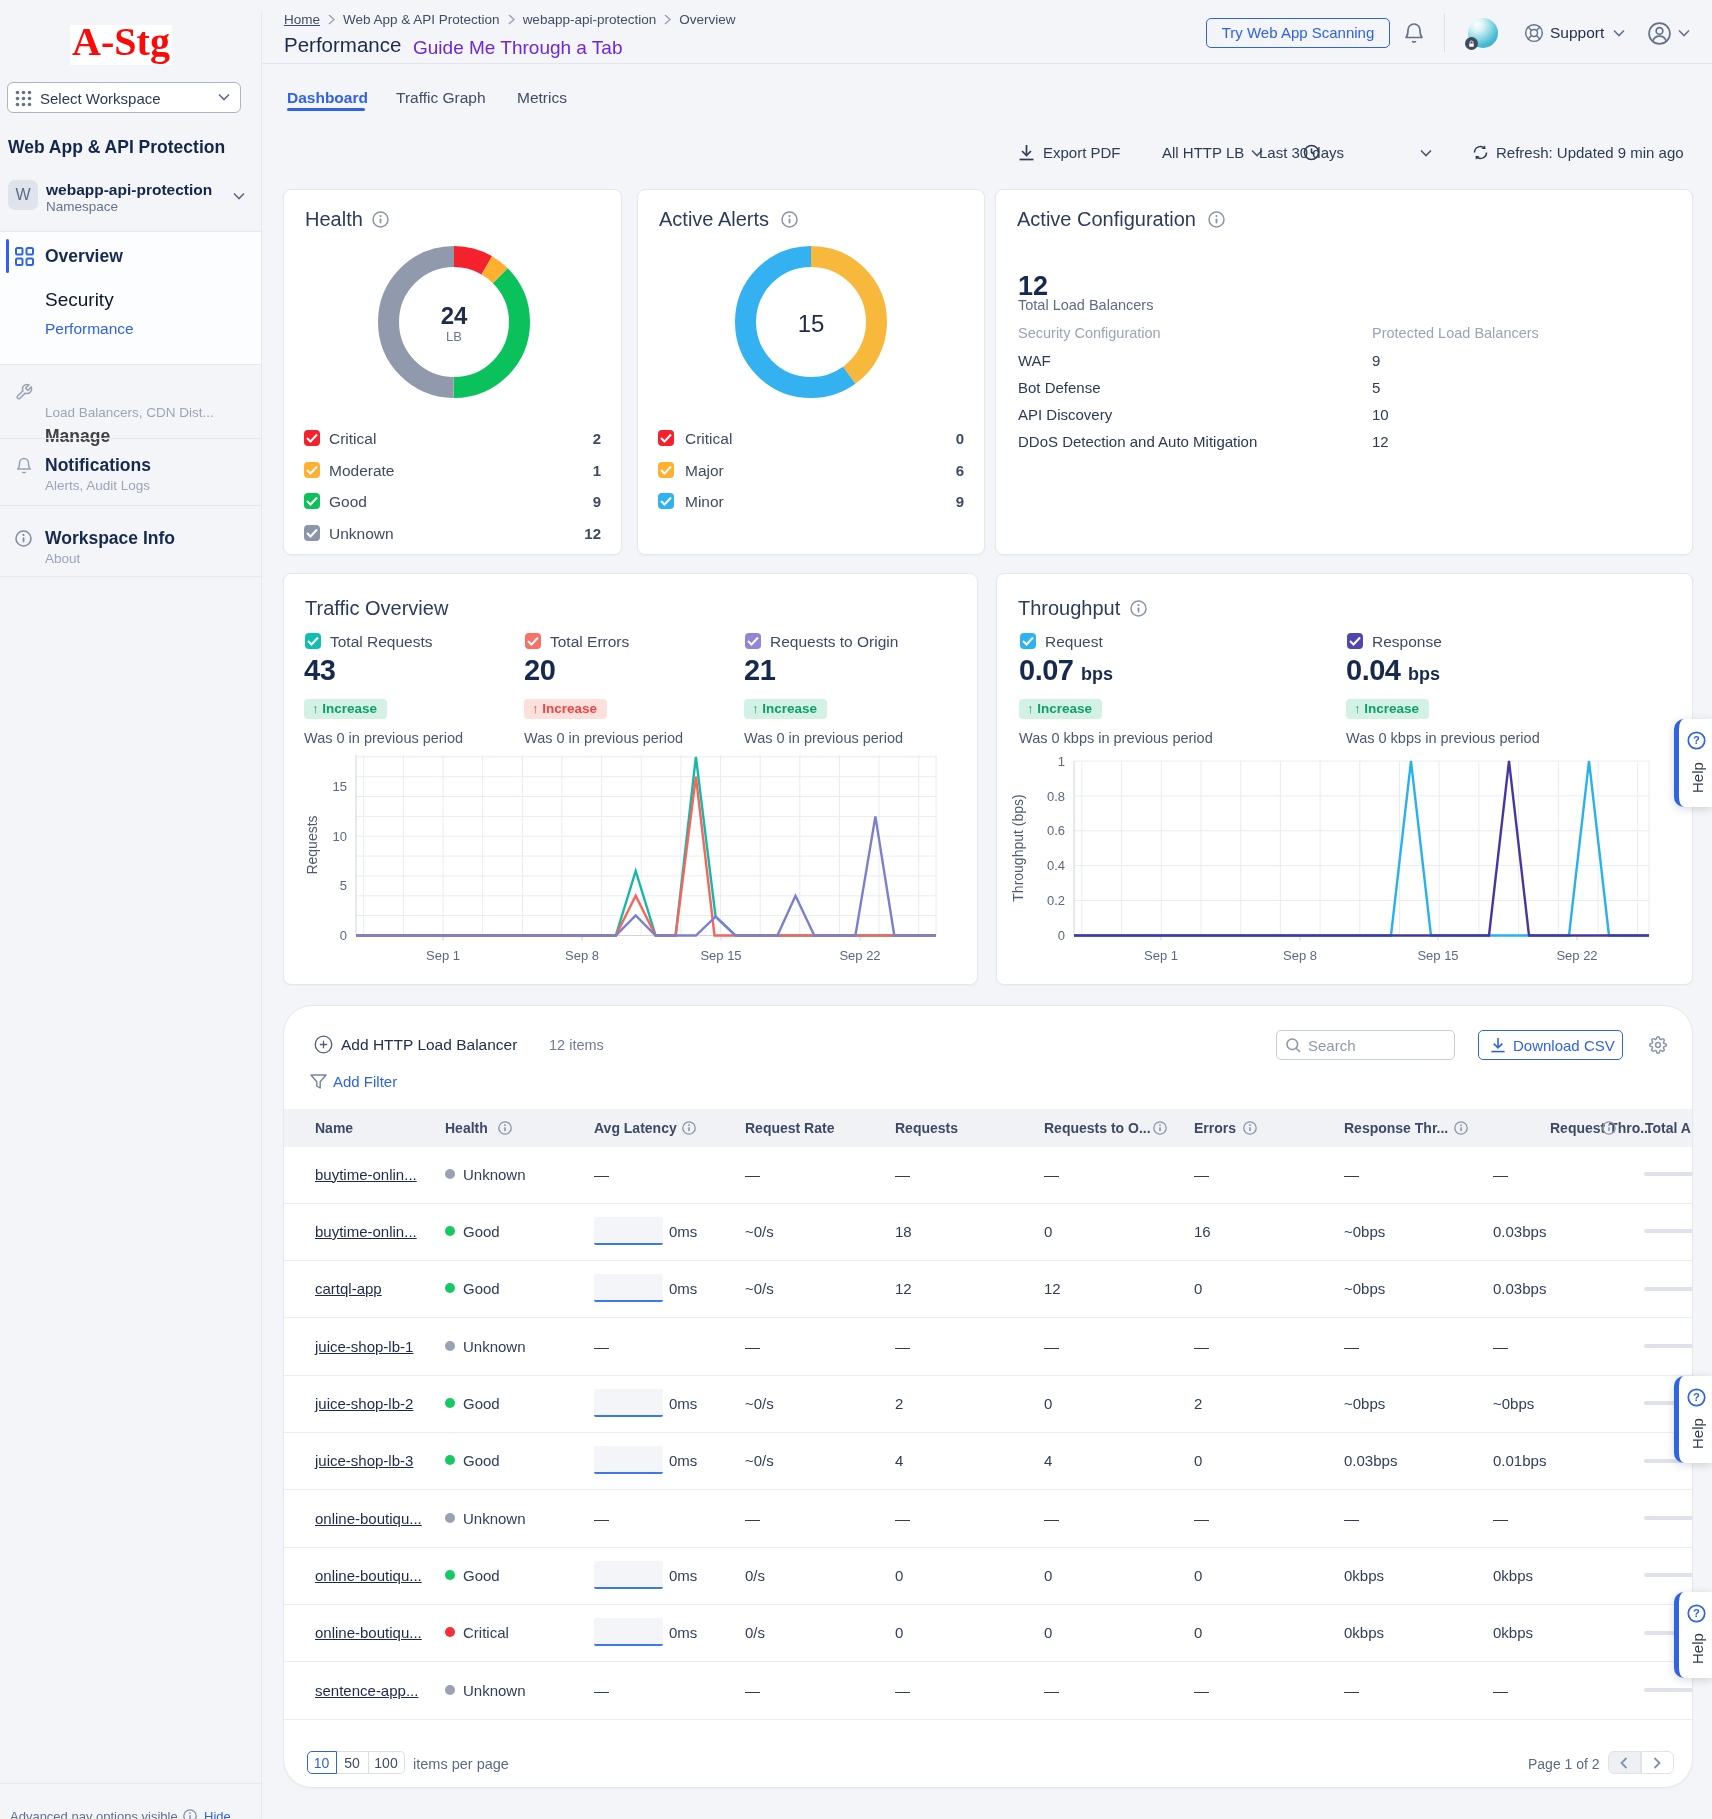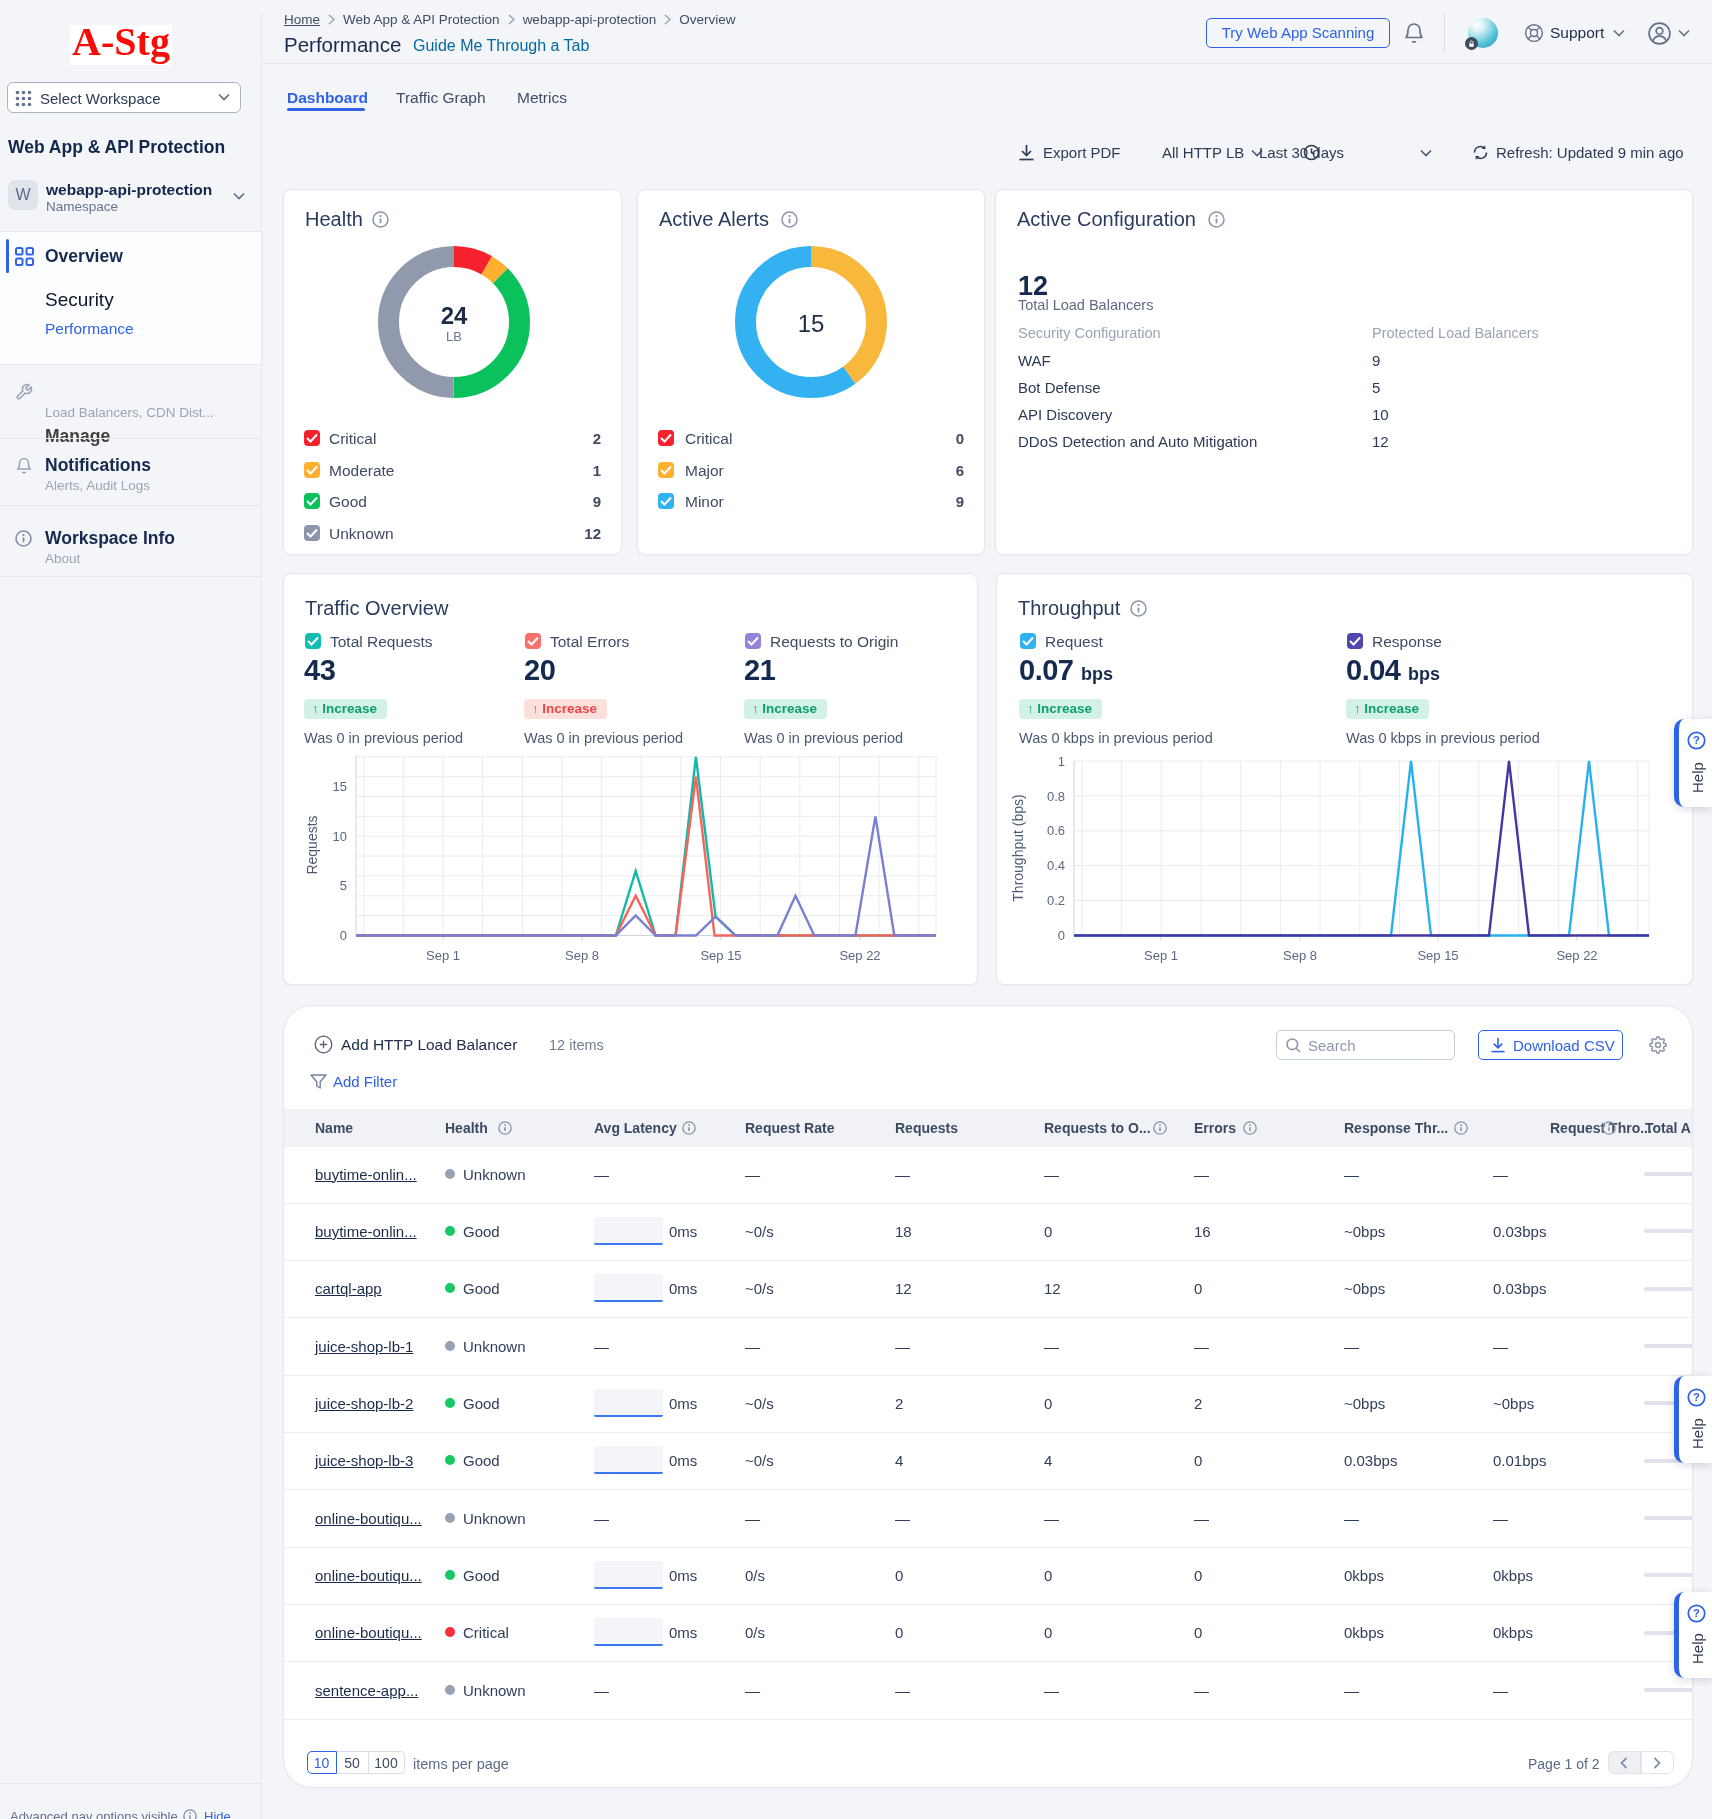--- a/index.html
+++ b/index.html
@@ -126,21 +126,21 @@
       <svg width="7" height="11" viewBox="0 0 7 11">
         <polyline points="1,1 6,5.5 1,10" fill="none" stroke="#98a3b5" stroke-width="1.5"></polyline>
       </svg>
       <span>webapp-api-protection</span>
       <svg width="7" height="11" viewBox="0 0 7 11">
         <polyline points="1,1 6,5.5 1,10" fill="none" stroke="#98a3b5" stroke-width="1.5"></polyline>
       </svg>
       <span>Overview</span>
     </div>
 <div class="abs" style="left:284px;top:33px;font-size:20.5px;color:#1a2a4d;">Performance</div>
-<div class="abs" style="left:413px;top:37px;font-size:16px;color:#0369a1;">Guide Me Through a Tab</div>
+<div class="abs" style="left:413px;top:37px;font-size:19px;color:#6d28d9;">Guide Me Through a Tab</div>
 
 <div class="abs" style="left:1206px;top:18px;width:184px;height:30px;border:1px solid #2f62e5;border-radius:5px;font-size:15px;color:#2f62e5;text-align:center;line-height:28px;">Try Web App Scanning</div>
 <svg class="abs" style="left:1402px;top:21px;" width="24" height="24" viewBox="0 0 24 24">
       <path fill="none" stroke="#63718a" stroke-width="1.7" d="M18 9a6 6 0 1 0-12 0c0 6.5-2.5 7.5-2.5 7.5h17S18 15.5 18 9"></path>
       <path fill="none" stroke="#63718a" stroke-width="1.7" d="M10.2 20a2 2 0 0 0 3.6 0"></path>
     </svg>
 <div class="abs" style="left:1444px;top:14px;width:1px;height:38px;background:#d9dee8;"></div>
 <div class="abs" style="left:1468px;top:18px;width:30px;height:30px;border-radius:50%;background:radial-gradient(circle at 30% 22%,#ffffff 0%,#d8f1f4 22%,#8fd9e4 45%,#45bcd2 68%,#4aa9cc 82%,#c96fa9 100%);"></div>
 <div class="abs" style="left:1465px;top:37px;width:13px;height:13px;border-radius:50%;background:#3f4a5d;"></div>
 <svg class="abs" style="left:1468px;top:39.5px;" width="7" height="8" viewBox="0 0 7 9">

